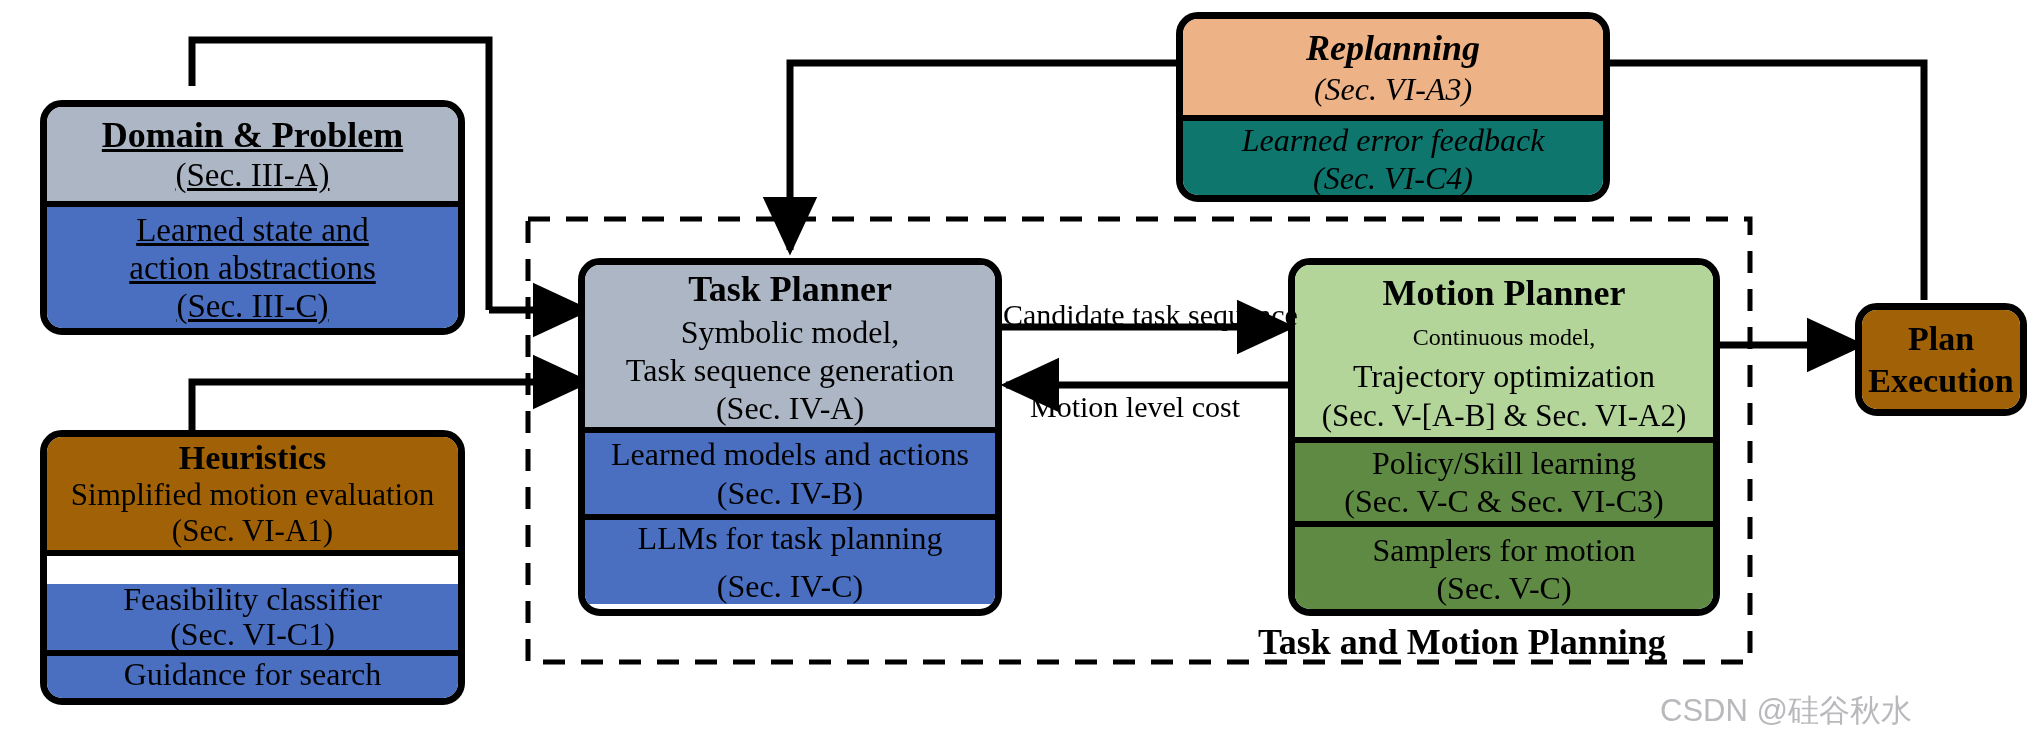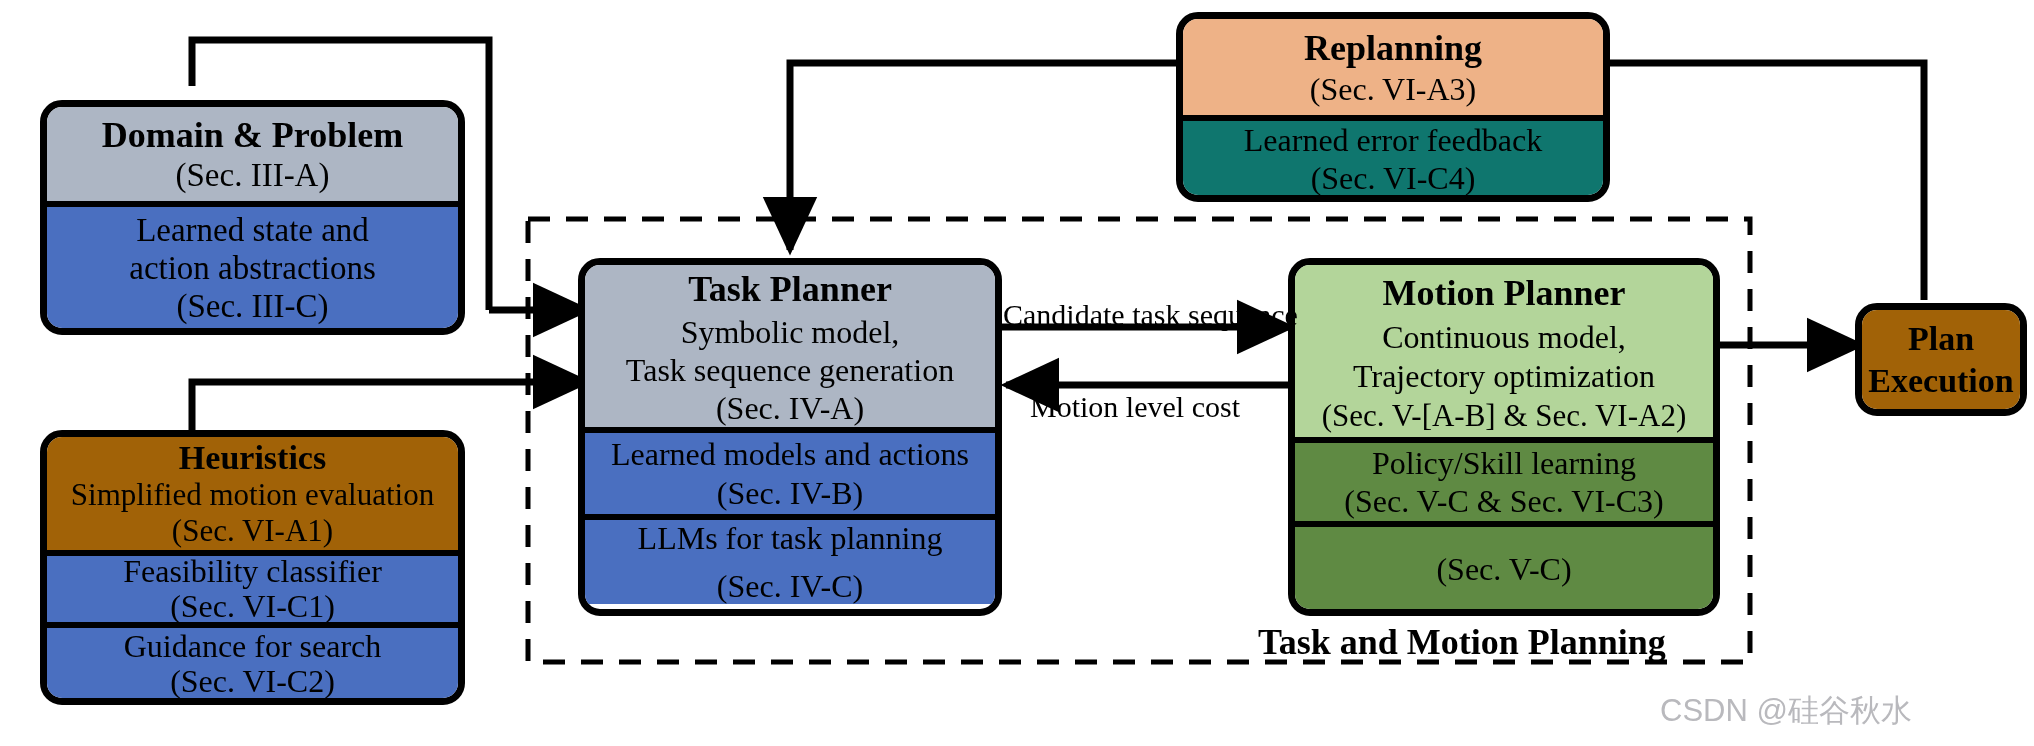--- a/index.html
+++ b/index.html
@@ -71,39 +71,39 @@
       <path d="M1720,345 L1860,345" marker-end="url(#ah)"></path>
 
       <path d="M1924,300 L1924,63 L1610,63"></path>
 
       <path d="M1182,63 L790,63 L790,250" marker-end="url(#ah)"></path>
     </g>
 
     <rect x="528" y="219" width="1222" height="443" fill="none" stroke="#000" stroke-width="5" stroke-dasharray="22 16"></rect>
   </svg>
 
-  <div class="node" style="left:40px;top:100px;width:425px;height:235px;border:7px solid #000;border-radius:22px;overflow:hidden;">
+  <div class="node" style="left:40px;top:100px;width:425px;height:235px;border:7px solid #000;border-radius:22px;overflow:hidden;text-decoration:underline;">
     <div class="band" style="height:100px;background:#adb6c4;border-bottom:6px solid #000;padding:2px 8px;">
       <div class="ttl" style="font-size:36px;line-height:42px;">Domain &amp; Problem</div>
       <div class="lbl" style="font-size:33px;line-height:38px;">(Sec. III-A)</div>
     </div>
     <div class="band" style="height:122px;background:#4a6fc0;padding:2px 8px;">
       <div class="lbl" style="font-size:33px;line-height:38px;">Learned state and</div>
       <div class="lbl" style="font-size:33px;line-height:38px;">action abstractions</div>
       <div class="lbl" style="font-size:33px;line-height:38px;">(Sec. III-C)</div>
     </div>
   </div>
 
   <div class="node" style="left:40px;top:430px;width:425px;height:275px;border:7px solid #000;border-radius:22px;overflow:hidden;">
     <div class="band" style="height:119px;background:#a16207;border-bottom:6px solid #000;padding:2px 6px;">
       <div class="ttl" style="font-size:34px;line-height:39px;">Heuristics</div>
       <div class="lbl" style="font-size:31px;line-height:36px;">Simplified motion evaluation</div>
       <div class="lbl" style="font-size:31px;line-height:36px;">(Sec. VI-A1)</div>
     </div>
-    <div class="band" style="height:72px;background:#4a6fc0;border-bottom:6px solid #000;padding:2px 6px;">
+    <div class="band" style="height:72px;background:#4a6fc0;border-bottom:6px solid #000;padding:2px 6px;margin-top:28px;">
       <div class="lbl" style="font-size:32px;line-height:35px;">Feasibility classifier</div>
       <div class="lbl" style="font-size:32px;line-height:35px;">(Sec. VI-C1)</div>
     </div>
     <div class="band" style="height:71px;background:#4a6fc0;padding:2px 6px;">
       <div class="lbl" style="font-size:32px;line-height:35px;">Guidance for search</div>
       <div class="lbl" style="font-size:32px;line-height:35px;">(Sec. VI-C2)</div>
     </div>
   </div>
 
   <div class="node" style="left:578px;top:258px;width:424px;height:358px;border:7px solid #000;border-radius:22px;overflow:hidden;">
@@ -119,34 +119,35 @@
     </div>
     <div class="band" style="height:84px;background:#4a6fc0;padding:2px 6px;">
       <div class="lbl" style="font-size:32px;line-height:39px;">LLMs for task planning</div>
       <div class="lbl" style="font-size:32px;line-height:39px;margin-top:9px;">(Sec. IV-C)</div>
     </div>
   </div>
 
   <div class="node" style="left:1288px;top:258px;width:432px;height:358px;border:7px solid #000;border-radius:22px;overflow:hidden;">
     <div class="band" style="height:178px;background:#b3d59a;border-bottom:6px solid #000;padding:10px 4px;">
       <div class="ttl" style="font-size:36px;line-height:50px;">Motion Planner</div>
-      <div class="lbl" style="font-size:32px;line-height:39px;">Continuous model,</div>
+      <div class="lbl" style="font-size:24px;line-height:39px;">Continuous model,</div>
       <div class="lbl" style="font-size:32px;line-height:39px;">Trajectory optimization</div>
       <div class="lbl" style="font-size:31px;line-height:39px;">(Sec. V-[A-B] &amp; Sec. VI-A2)</div>
     </div>
     <div class="band" style="height:84px;background:#5f8a43;border-bottom:6px solid #000;padding:2px 4px;">
       <div class="lbl" style="font-size:32px;line-height:38px;">Policy/Skill learning</div>
       <div class="lbl" style="font-size:32px;line-height:38px;">(Sec. V-C &amp; Sec. VI-C3)</div>
     </div>
     <div class="band" style="height:84px;background:#5f8a43;padding:2px 4px;">
+      <div class="lbl" style="font-size:32px;line-height:38px;">Samplers for motion</div>
       <div class="lbl" style="font-size:32px;line-height:38px;">(Sec. V-C)</div>
     </div>
   </div>
 
-  <div class="node" style="left:1176px;top:12px;width:434px;height:190px;border:7px solid #000;border-radius:22px;overflow:hidden;">
+  <div class="node" style="left:1176px;top:12px;width:434px;height:190px;border:7px solid #000;border-radius:22px;overflow:hidden;font-style:italic;">
     <div class="band" style="height:102px;background:#eeb287;border-bottom:6px solid #000;padding:2px 6px;">
       <div class="ttl" style="font-size:36px;line-height:44px;">Replanning</div>
       <div class="lbl" style="font-size:32px;line-height:38px;">(Sec. VI-A3)</div>
     </div>
     <div class="band" style="height:76px;background:#0f766e;padding:2px 6px;">
       <div class="lbl" style="font-size:32px;line-height:38px;">Learned error feedback</div>
       <div class="lbl" style="font-size:32px;line-height:38px;">(Sec. VI-C4)</div>
     </div>
   </div>
 

